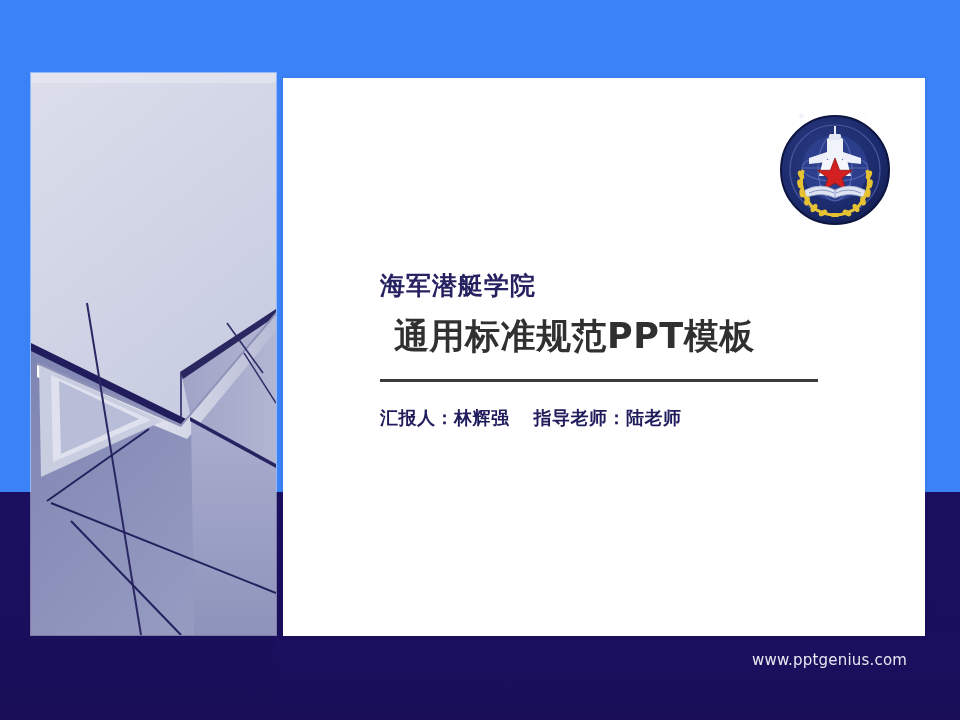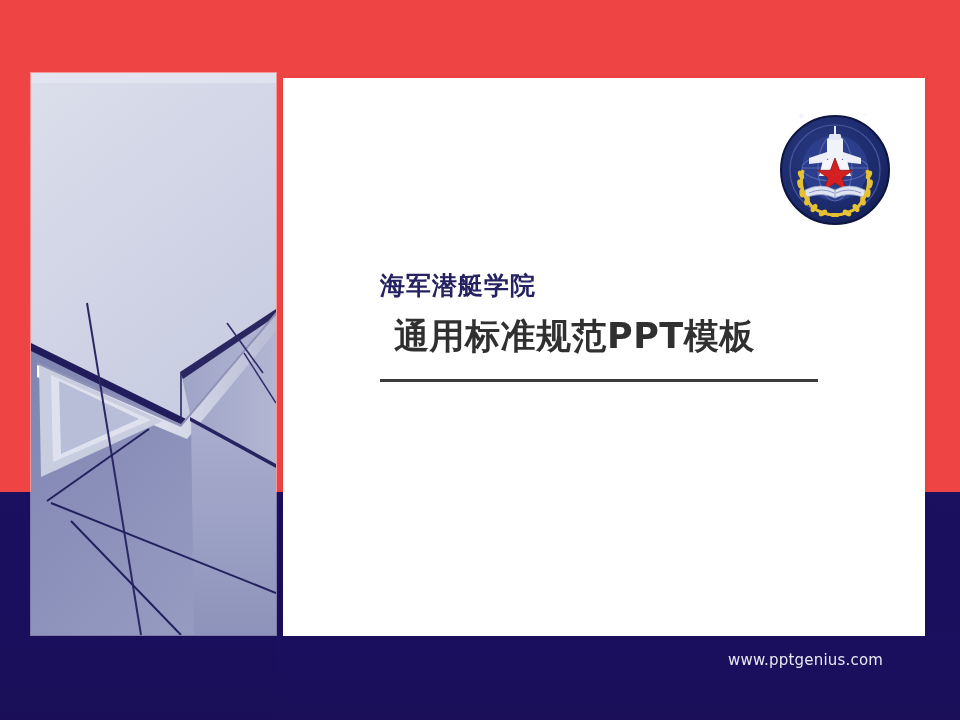--- a/index.html
+++ b/index.html
@@ -8,21 +8,21 @@
     background: #ffffff;
   }
   body {
     font-family: "DejaVu Sans", "Liberation Sans", sans-serif;
   }
   #slide {
     position: relative;
     width: 960px;
     height: 720px;
     overflow: hidden;
-    background: #ef4444;
+    background: #3b82f6;
   }
 
   
   .navy-band {
     position: absolute;
     left: 0;
     top: 492px;
     width: 960px;
     height: 228px;
     background: linear-gradient(180deg, #1b1060 0%, #1a0f5e 45%, #190e57 100%);
@@ -107,21 +107,21 @@
     font-weight: bold;
     color: #1f1c5c;
     letter-spacing: 0.5px;
     white-space: nowrap;
   }
   .credits .gap { display: inline-block; width: 24px; }
 
   
   .footer-url {
     position: absolute;
-    left: 728px;
+    left: 752px;
     top: 651px;
     font-size: 15px;
     color: #e8e8f2;
     letter-spacing: 0.2px;
   }
 </style>
 </head>
 <body>
 
 <div id="slide">
@@ -247,17 +247,20 @@
       <text font-size="6.2" font-weight="bold" fill="#e9ecf7" font-family="'DejaVu Sans','Liberation Sans',sans-serif">
         <textPath href="#rimArc" startOffset="24%" text-anchor="middle">中国人民解放军海军潜艇学院</textPath>
       </text>
     </svg>
   </div>
 
   <div class="text-block">
     <div class="org-name">海军潜艇学院</div>
     <div class="main-title">通用标准规范PPT模板</div>
     <div class="divider"></div>
+    <div class="credits">
+      <span>汇报人：林辉强</span><span class="gap"></span><span>指导老师：陆老师</span>
+    </div>
   </div>
 
   <div class="footer-url">www.pptgenius.com</div>
 
 </div>
 
 </body></html>

